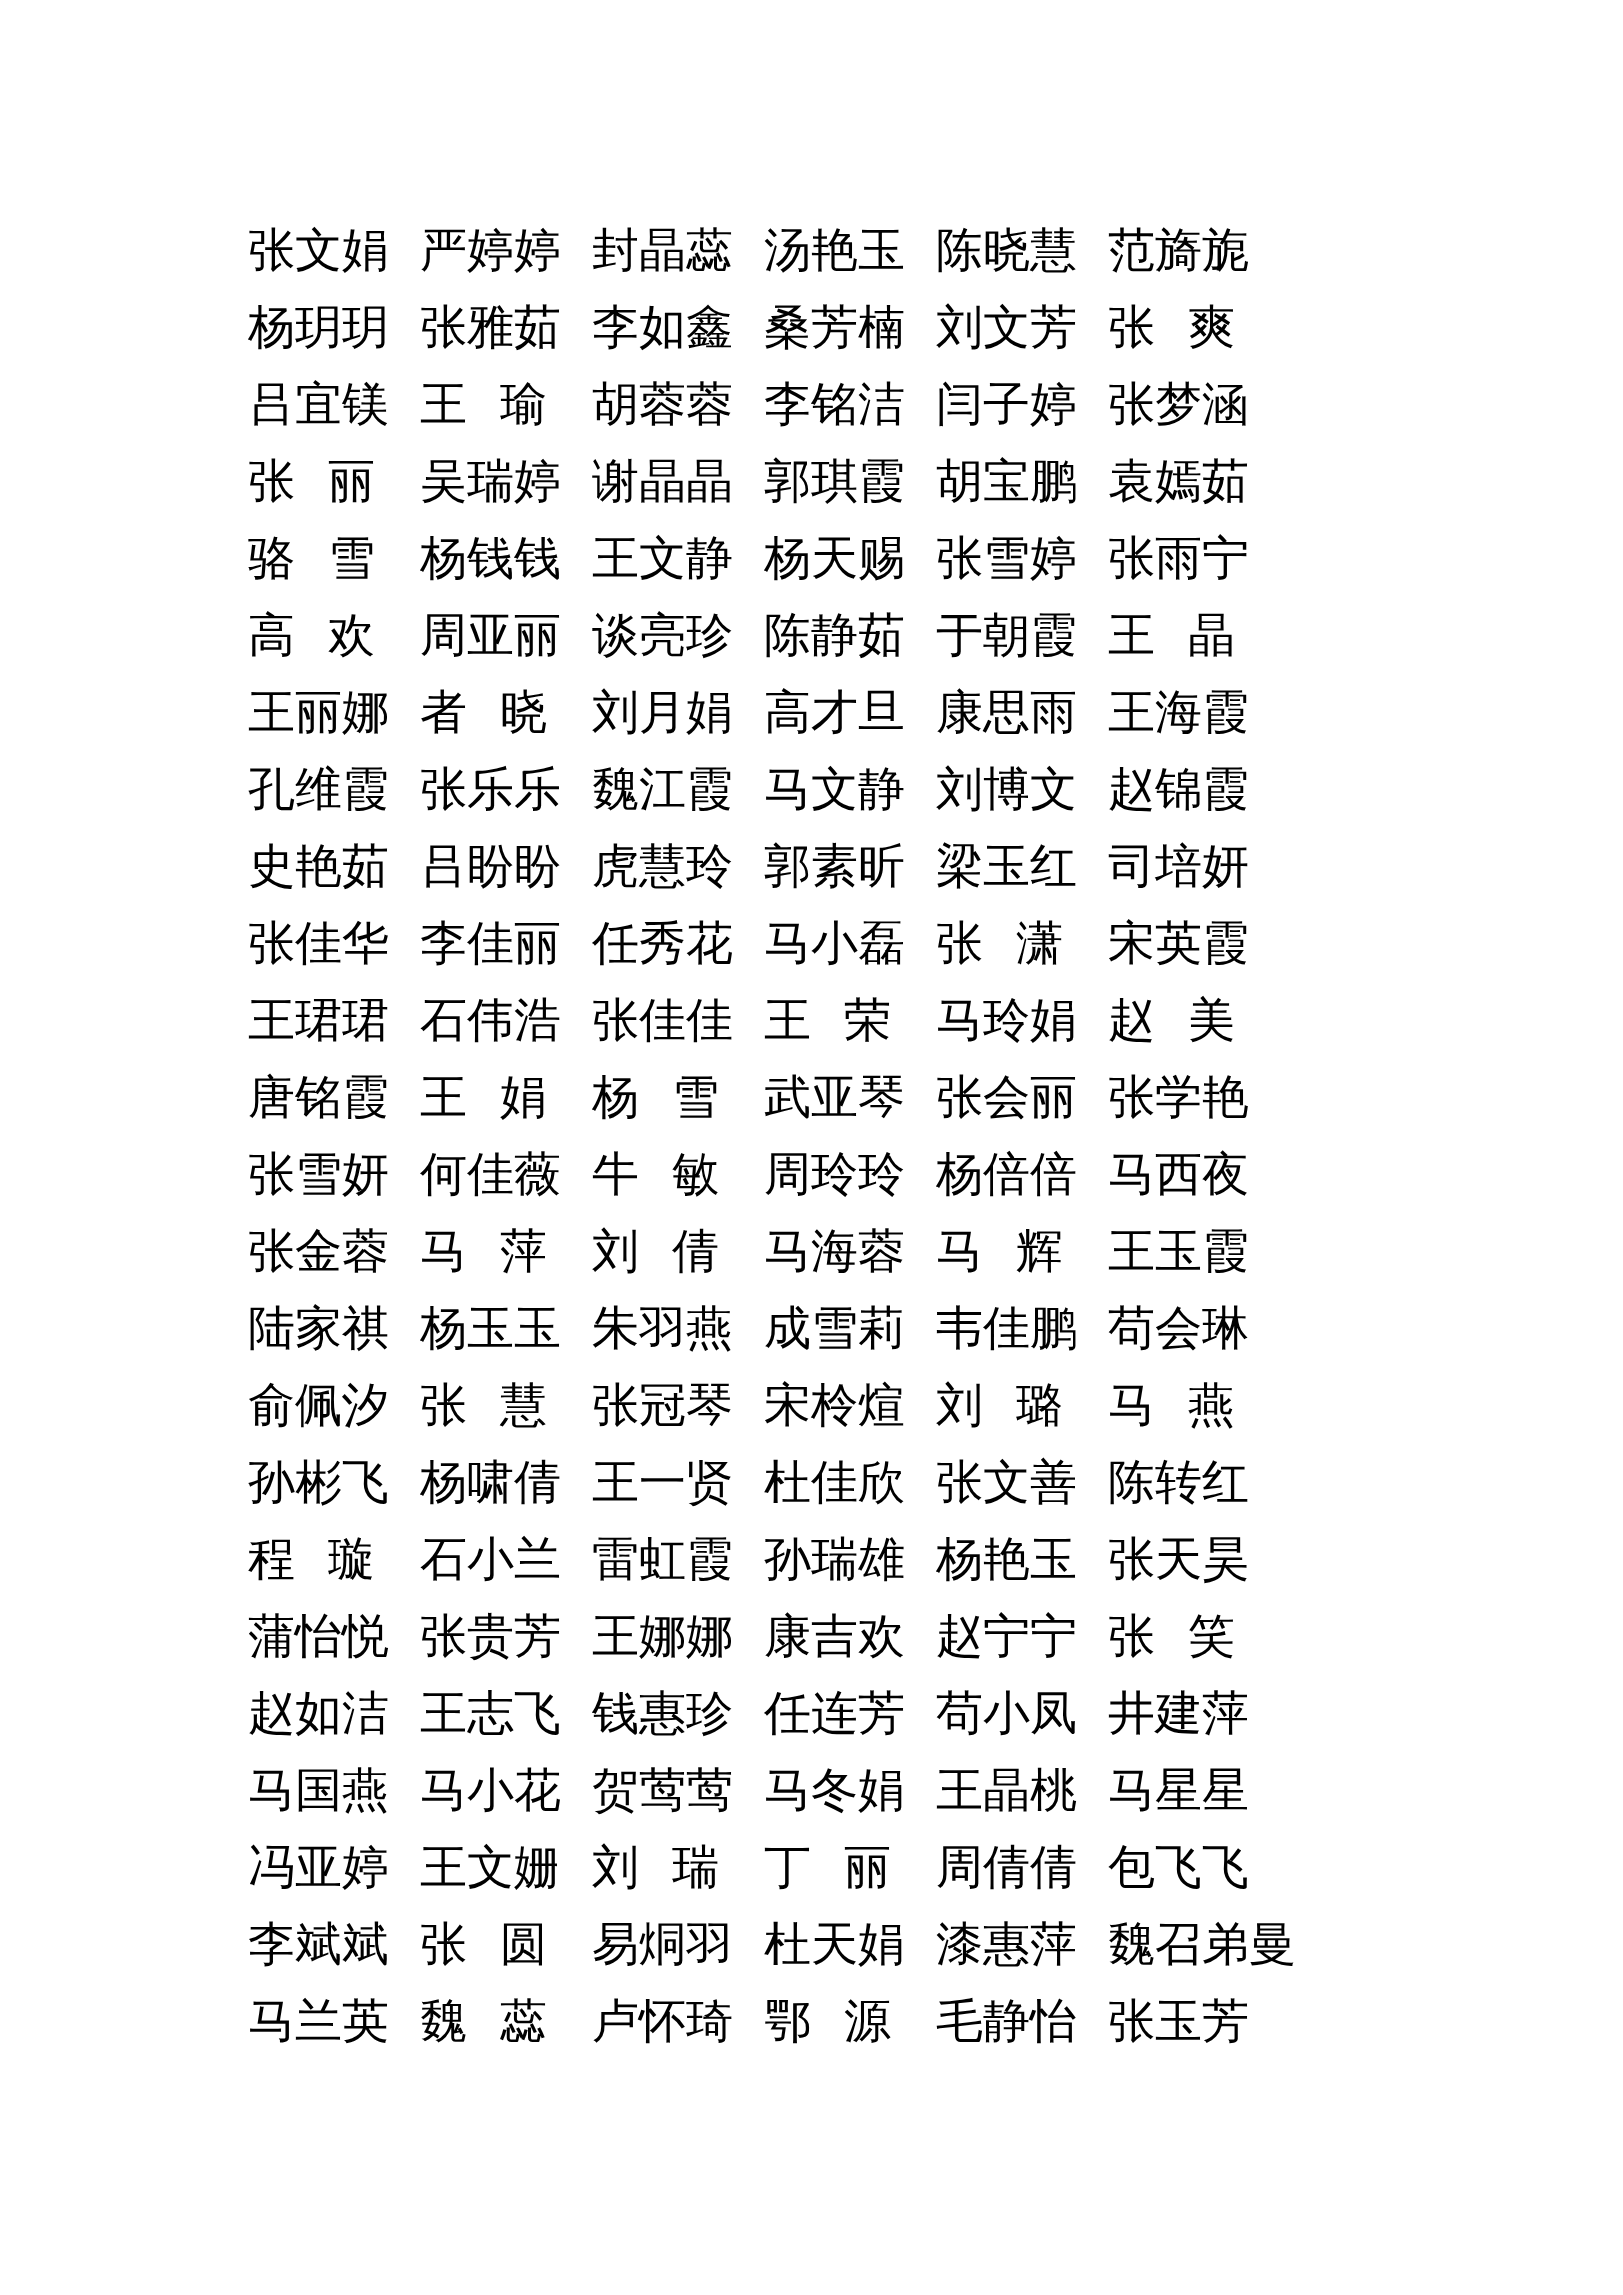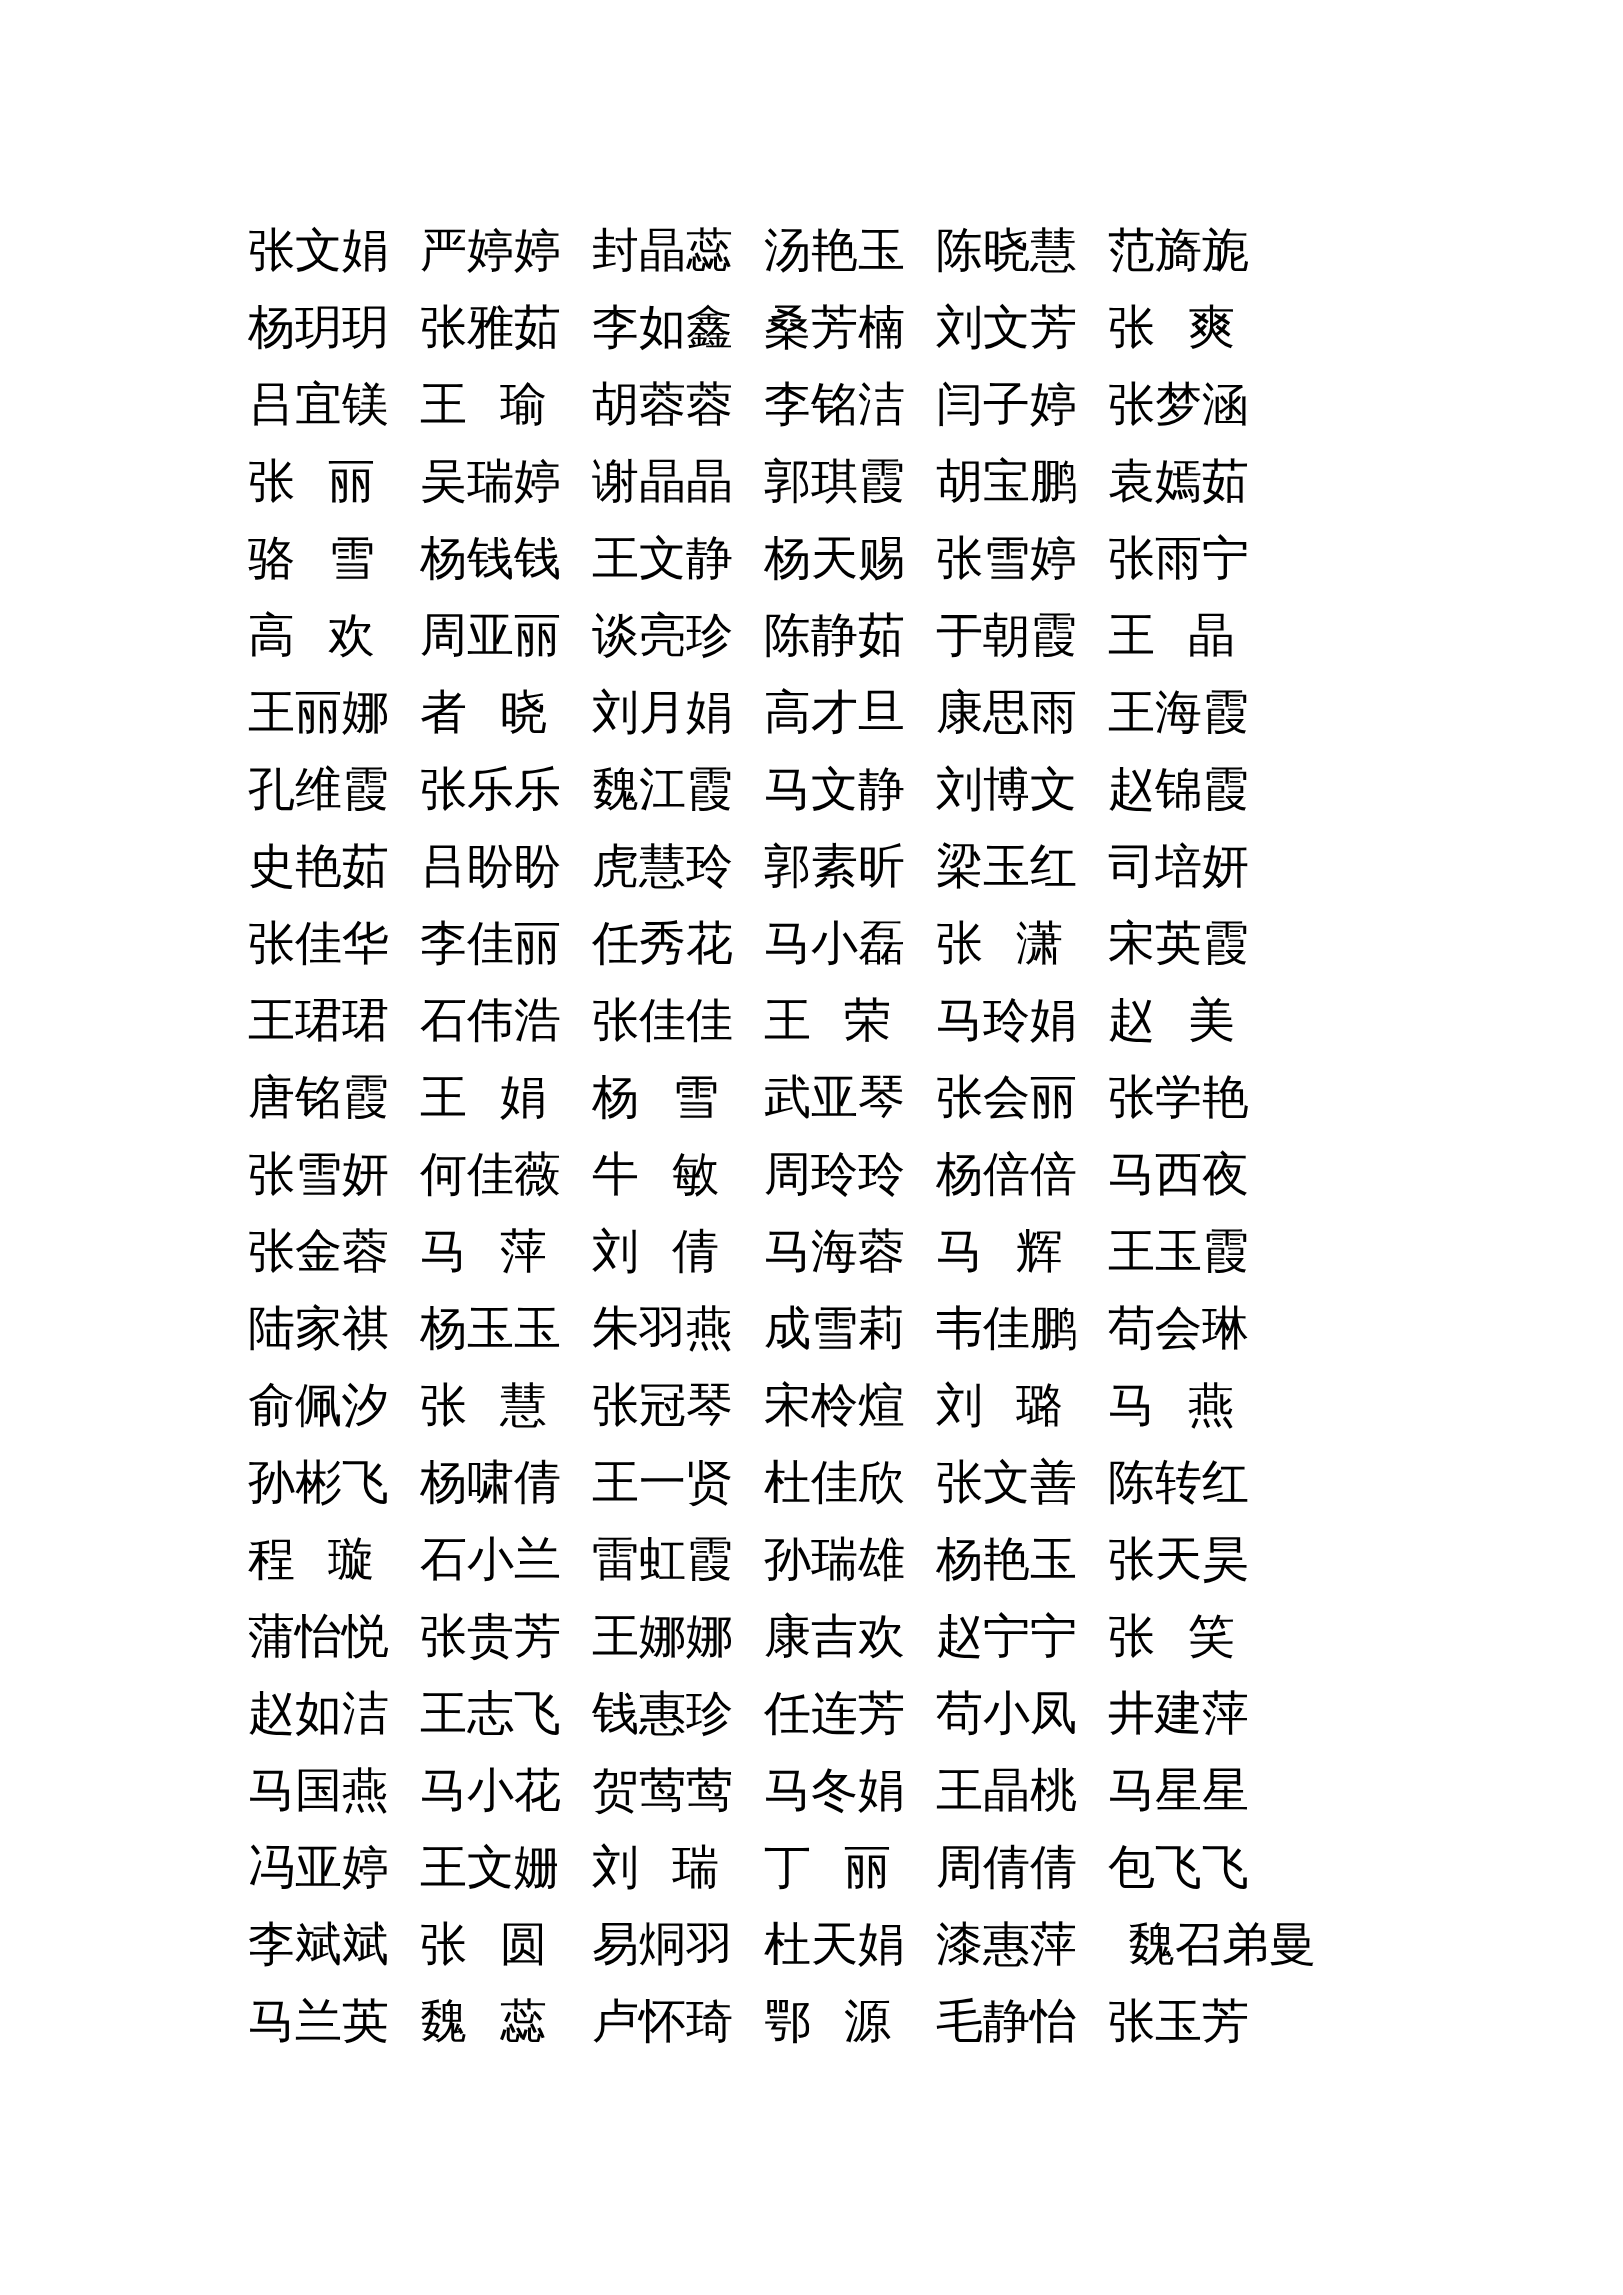--- a/index.html
+++ b/index.html
@@ -35,21 +35,20 @@
     letter-spacing: 0;
   }
   
   .name-cell.two-char {
     display: flex;
     justify-content: space-between;
   }
   
   .name-cell.four-char {
     overflow: visible;
-    margin-left: 20px;
   }
 </style>
 </head>
 <body style="background: rgb(255, 255, 255);">
 
 <div class="page">
   <div id="name-grid" class="name-grid" style="color: rgb(0, 0, 0);">
       <div class="name-cell">张文娟</div>
       <div class="name-cell">严婷婷</div>
       <div class="name-cell">封晶蕊</div>

